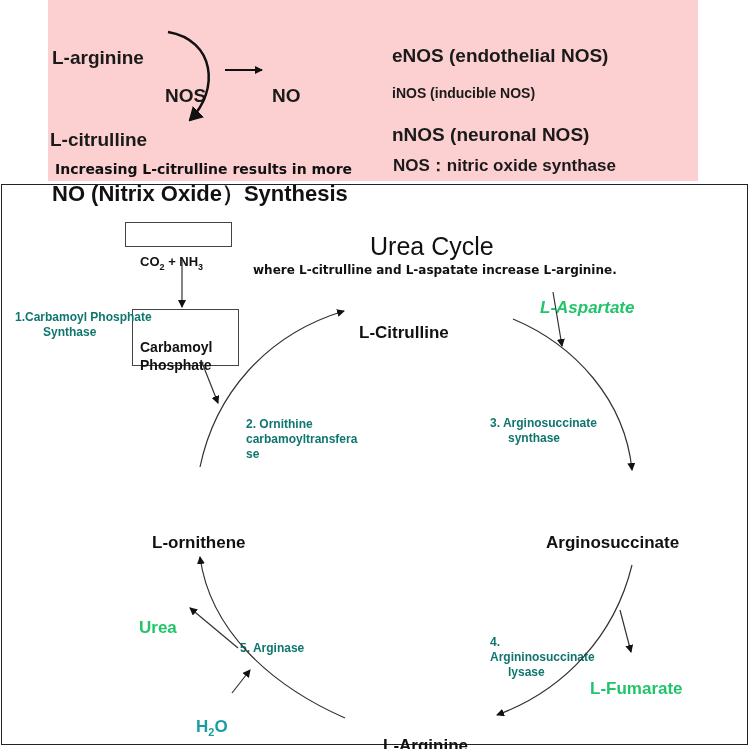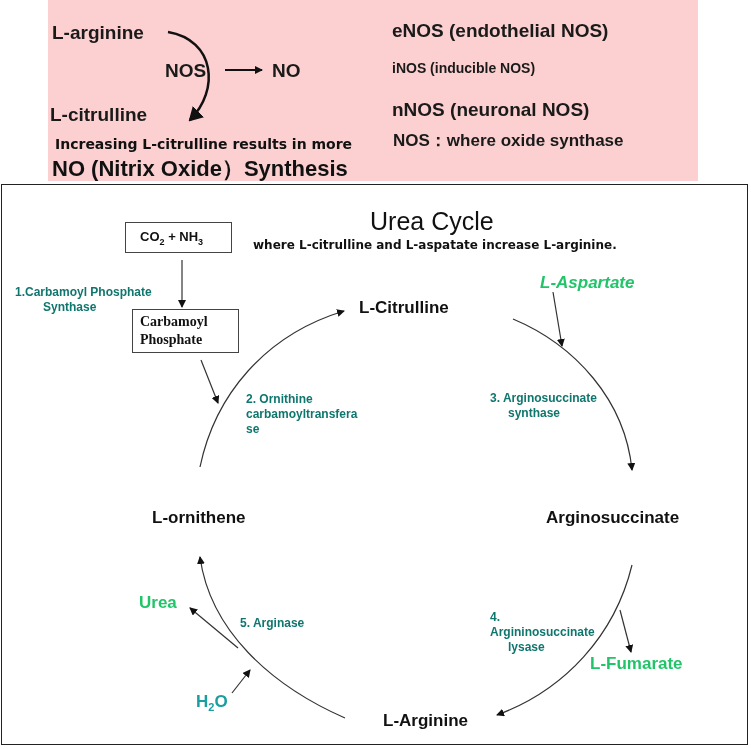--- a/index.html
+++ b/index.html
@@ -1,17 +1,17 @@
 <!DOCTYPE html>
 <html><head>
 <meta charset="utf-8">
 <style>
   html, body { margin: 0; padding: 0; background: #ffffff; }
   body { width: 751px; height: 749px; position: relative; overflow: hidden; font-family: "Liberation Sans", sans-serif; }
-  .abs { position: absolute; white-space: nowrap; }
+  .abs { position: absolute; white-space: nowrap; margin-top: 25px; }
   #nos-panel { position: absolute; left: 48px; top: 0; width: 650px; height: 181px; background: #fcd0d0; }
   .nos-label { font-weight: bold; color: #1a1a1a; }
   #cycle-box { position: absolute; left: 1px; top: 184px; width: 747px; height: 561px; border: 1.5px solid #222; box-sizing: border-box; }
   .node { font-weight: bold; color: #111; font-size: 17px; }
   .enzyme { color: #0f766e; font-weight: bold; font-size: 12px; line-height: 15px; }
   .green { color: #22c46a; font-weight: bold; font-size: 17px; }
   .teal { color: #1a9ea0; font-weight: bold; font-size: 17px; }
   .boxnode { position: absolute; border: 1.3px solid #444; background: #fff; font-weight: bold; color: #111; box-sizing: border-box; }
   svg#arrows { position: absolute; left: 0; top: 0; }
   .dejavu { font-family: "DejaVu Sans", sans-serif; }
@@ -22,33 +22,33 @@
 <div id="nos-panel"></div>
 <span class="abs nos-label" style="left:52px;top:22px;font-size:19px;">L-arginine</span>
 <span class="abs nos-label" style="left:165px;top:60px;font-size:19px;">NOS</span>
 <span class="abs nos-label" style="left:272px;top:60px;font-size:19px;">NO</span>
 <span class="abs nos-label" style="left:50px;top:104px;font-size:19px;">L-citrulline</span>
 <span class="abs dejavu" style="left:55px;top:136px;font-size:14px;font-weight:bold;color:#111;">Increasing L-citrulline results in more</span>
 <span class="abs nos-label" style="left:52px;top:154px;font-size:22px;color:#111;text-align:right;">NO (Nitrix Oxide）Synthesis</span>
 <span class="abs nos-label" style="left:392px;top:20px;font-size:19px;">eNOS (endothelial NOS)</span>
 <span class="abs nos-label" style="left:392px;top:60px;font-size:14px;">iNOS (inducible NOS)</span>
 <span class="abs nos-label" style="left:392px;top:99px;font-size:19px;">nNOS (neuronal NOS)</span>
-<span class="abs nos-label" style="left:393px;top:129px;font-size:17px;">NOS：where oxide synthase</span>
+<span class="abs nos-label" style="left:393px;top:129px;font-size:17px;">NOS：nitric oxide synthase</span>
 
 <div id="cycle-box"></div>
 
 <span class="abs" style="left:370px;top:207px;font-size:25px;font-weight:normal;color:#111;">Urea Cycle</span>
 <span class="abs dejavu" style="left:253px;top:238px;font-size:12px;font-weight:bold;color:#111;">where L-citrulline and L-aspatate increase L-arginine.</span>
 
-<div class="boxnode" style="left:125px;top:222px;width:107px;height:31px;">
+<div class="boxnode" style="left:125px;top:222px;width:107px;height:25px;">
   <span class="abs" style="left:14px;top:6px;font-size:13px;">
     <span>CO</span><sub style="font-size:9px;">2</sub><span> + NH</span><sub style="font-size:9px;">3</sub>
   </span>
 </div>
-<div class="boxnode" style="left:132px;top:309px;width:107px;height:44px;font-family:Liberation Serif, serif;">
+<div class="boxnode" style="left:132px;top:309px;width:107px;height:57px;">
   <span class="abs" style="left:7px;top:4px;font-size:14px;">Carbamoyl</span>
   <span class="abs" style="left:7px;top:22px;font-size:14px;">Phosphate</span>
 </div>
 
 <span class="abs node" style="left:359px;top:298px;">L-Citrulline</span>
 <span class="abs node" style="left:546px;top:508px;">Arginosuccinate</span>
 <span class="abs node" style="left:383px;top:711px;">L-Arginine</span>
 <span class="abs node" style="left:152px;top:508px;">L-ornithene</span>
 
 <span class="abs green" style="left:540px;top:273px;font-style:italic;">L-Aspartate</span>

